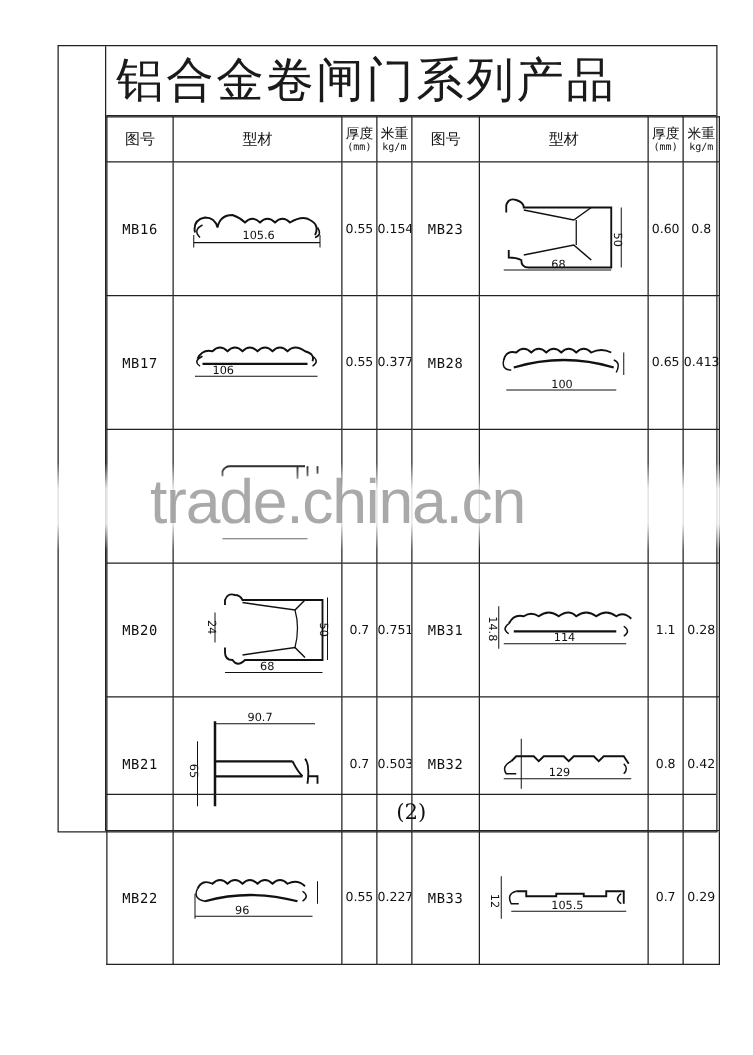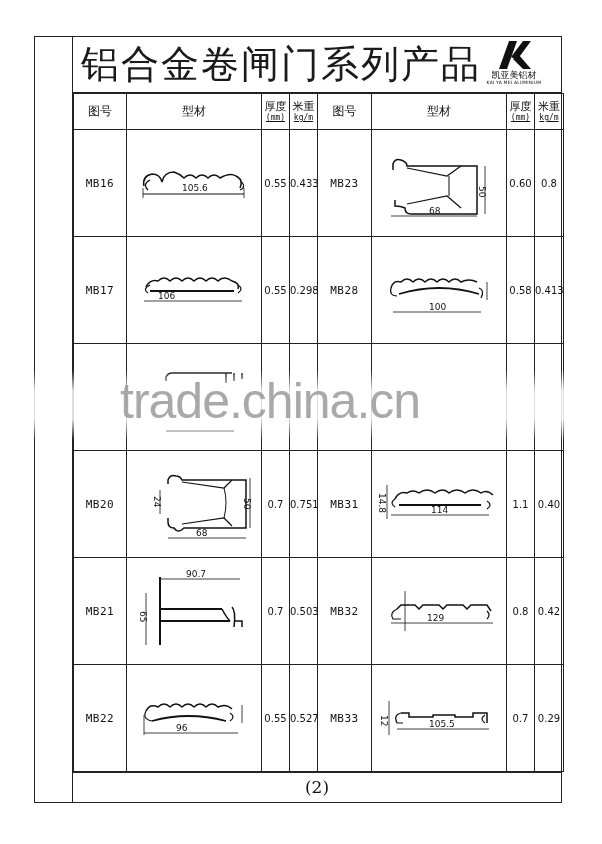--- a/index.html
+++ b/index.html
@@ -1,36 +1,36 @@
 <!DOCTYPE html>
 <html><head>
 <meta charset="utf-8">
 <style>
   html, body { margin: 0; padding: 0; background: #ffffff; }
   body { width: 602px; height: 844px; position: relative; overflow: hidden;
          font-family: "DejaVu Sans", sans-serif; color: #111; }
-  .page { position: absolute; left: 34px; top: 36px; width: 528px; height: 767px;
+  .page { position: absolute; left: 46px; top: 36px; width: 528px; height: 630px;
           border: 1.5px solid #222; box-sizing: border-box; }
   .margin-col { position: absolute; left: 0; top: 0; width: 38px; height: 100%;
                 border-right: 1.5px solid #222; box-sizing: border-box; }
   .title-area { position: absolute; left: 38px; top: 0; right: 0; height: 56px;
                 border-bottom: 1.5px solid #222; box-sizing: border-box; }
   .title { position: absolute; left: 8px; top: 4px; font-family: "DejaVu Serif", serif;
            font-size: 38px; letter-spacing: 2px; line-height: 46px; color: #1a1a1a; }
   .logo { position: absolute; right: 16px; top: 4px; width: 62px; height: 48px; text-align: center; }
   .logo svg { display: block; margin: 0 auto; }
   .logo-cn { font-size: 9px; line-height: 10px; margin-top: 1px; }
   .logo-en { font-size: 4.5px; line-height: 6px; letter-spacing: 0.2px; }
   table.grid { position: absolute; left: 38px; top: 56px; border-collapse: collapse;
                table-layout: fixed; width: 490px; }
   table.grid td, table.grid th { border: 1px solid #222; padding: 0; text-align: center;
                vertical-align: middle; overflow: hidden; }
   table.grid th { height: 35px; font-weight: normal; font-size: 12px; }
   th .small-top { font-size: 11px; line-height: 13px; display: block; text-align: center; }
-  th .small-bot { font-family: "DejaVu Sans Mono", monospace; font-size: 8px; line-height: 10px; display: block; text-decoration: underline; }
+  th .small-bot { font-family: "DejaVu Sans Mono", monospace; font-size: 8px; line-height: 10px; display: block; }
   table.grid td { height: 106px; }
   td.code { font-family: "DejaVu Sans Mono", monospace; font-size: 11px; letter-spacing: 0.5px; }
   td.num { font-size: 10px; }
   td.profile svg { display: block; margin: 0 auto; }
   .footer { position: absolute; left: 38px; right: 0; bottom: 0; height: 30px;
             border-top: 1.5px solid #222; box-sizing: border-box; text-align: center;
             font-family: "DejaVu Serif", serif; font-size: 17px; line-height: 28px; }
   .watermark { position: absolute; left: 120px; top: 372px; font-family: "Liberation Sans", sans-serif;
                font-size: 50px; color: rgba(140,140,140,0.75); letter-spacing: -1px; pointer-events: none; }
   .wm-band { position: absolute; left: 0; top: 370px; width: 602px; height: 70px;
@@ -38,29 +38,20 @@
   .svgtxt { font-family: "DejaVu Sans", sans-serif; font-size: 9px; fill: #111; }
 </style>
 </head>
 <body>
 
 <div class="page">
   <div class="margin-col"></div>
 
   <div class="title-area">
     <div class="title">铝合金卷闸门系列产品</div>
-    <div class="logo">
-      <svg width="34" height="28" viewBox="0 0 34 28">
-        <polygon points="2,28 12,0 20,0 10,28" fill="#111"></polygon>
-        <polygon points="14,16 26,0 34,0 20,19" fill="#111"></polygon>
-        <polygon points="16,18 22,14 34,28 26,28" fill="#111"></polygon>
-      </svg>
-      <div class="logo-cn">凯亚美铝材</div>
-      <div class="logo-en">KAI YA MEI ALUMINIUM</div>
-    </div>
   </div>
 
   <table class="grid">
     <colgroup>
       <col style="width:53px">
         <col style="width:135px">
         <col style="width:28px">
         <col style="width:28px">
       <col style="width:54px">
         <col style="width:135px">
@@ -98,21 +89,21 @@
           <path d="M10,28 q-2,-10 8,-12 q8,0 10,8 q2,-10 12,-10 q6,2 10,6 q6,-6 12,0 q6,-6 12,0 q6,-6 12,0 q10,-6 16,-2 q8,4 4,12" fill="none" stroke="#111" stroke-width="1.5"></path>
           <path d="M16,22 q-8,4 -2,10" fill="none" stroke="#111" stroke-width="1.2"></path>
           <path d="M108,24 q4,6 -2,8" fill="none" stroke="#111" stroke-width="1.2"></path>
           <line x1="9" y1="36" x2="110" y2="36" stroke="#111" stroke-width="1"></line>
           <line x1="9" y1="30" x2="9" y2="40" stroke="#111" stroke-width="0.8"></line>
           <line x1="110" y1="30" x2="110" y2="40" stroke="#111" stroke-width="0.8"></line>
           <text x="48" y="33" class="svgtxt">105.6</text>
         </svg>
       </td>
       <td class="num">0.55</td>
-      <td class="num">0.433</td>
+      <td class="num">0.154</td>
       <td class="code">MB23</td>
       <td class="profile">
         <svg width="120" height="70" viewBox="0 0 120 70">
           <path d="M14,22 v-6 q2,-6 8,-4 q6,2 6,6 l70,0 l0,48 l-66,0 q-6,0 -6,-6 q-4,-2 -10,-2 v-6" fill="none" stroke="#111" stroke-width="1.5"></path>
           <path d="M28,20 l40,8 l14,-10 M28,56 l40,-8 l14,12" fill="none" stroke="#111" stroke-width="1.2"></path>
           <line x1="70" y1="28" x2="70" y2="48" stroke="#111" stroke-width="1"></line>
           <line x1="106" y1="18" x2="106" y2="66" stroke="#111" stroke-width="0.8"></line>
           <line x1="12" y1="68" x2="98" y2="68" stroke="#111" stroke-width="0.8"></line>
           <text x="50" y="66" class="svgtxt">68</text>
           <text x="100" y="38" class="svgtxt" transform="rotate(90 100 38)">50</text>
@@ -127,33 +118,33 @@
       <td class="profile">
         <svg width="120" height="50" viewBox="0 0 120 50">
           <path d="M12,22 q4,-8 12,-6 q6,-6 12,0 q6,-6 12,0 q6,-6 12,0 q6,-6 12,0 q6,-6 12,0 q6,-6 14,0 q8,2 6,8" fill="none" stroke="#111" stroke-width="1.5"></path>
           <line x1="16" y1="26" x2="100" y2="26" stroke="#111" stroke-width="1.8"></line>
           <path d="M16,20 q-8,4 -2,8 M104,20 q6,4 0,8" fill="none" stroke="#111" stroke-width="1.2"></path>
           <line x1="10" y1="36" x2="108" y2="36" stroke="#111" stroke-width="0.8"></line>
           <text x="24" y="34" class="svgtxt">106</text>
         </svg>
       </td>
       <td class="num">0.55</td>
-      <td class="num">0.298</td>
+      <td class="num">0.377</td>
       <td class="code">MB28</td>
       <td class="profile">
         <svg width="120" height="60" viewBox="0 0 120 60">
           <path d="M12,28 q2,-8 10,-6 q6,-6 12,0 q6,-6 12,0 q6,-6 12,0 q6,-6 12,0 q6,-6 12,0 q8,-4 16,0" fill="none" stroke="#111" stroke-width="1.5"></path>
           <path d="M20,34 q40,-12 80,0" fill="none" stroke="#111" stroke-width="1.8"></path>
           <path d="M12,28 q-2,8 6,8 M100,28 q6,2 2,10" fill="none" stroke="#111" stroke-width="1.2"></path>
           <line x1="108" y1="22" x2="108" y2="40" stroke="#111" stroke-width="0.8"></line>
           <line x1="14" y1="52" x2="102" y2="52" stroke="#111" stroke-width="0.8"></line>
           <text x="50" y="50" class="svgtxt">100</text>
         </svg>
       </td>
-      <td class="num">0.58</td>
+      <td class="num">0.65</td>
       <td class="num">0.413</td>
     </tr>
 
     <tr>
       <td class="code"></td>
       <td class="profile">
         <svg width="120" height="80" viewBox="0 0 120 80">
           <path d="M32,24 v-4 q2,-4 6,-4 l60,0 M92,16 v10 M100,16 v8 M108,16 v6" fill="none" stroke="#111" stroke-width="1.5"></path>
           <line x1="32" y1="74" x2="100" y2="74" stroke="#111" stroke-width="0.8"></line>
         </svg>
@@ -189,21 +180,21 @@
           <path d="M18,20 q4,-8 12,-6 q6,-4 12,0 q8,-6 16,0 q8,-6 14,0 q8,-6 16,0 q8,-6 16,0 q6,-4 12,2" fill="none" stroke="#111" stroke-width="1.5"></path>
           <line x1="22" y1="26" x2="104" y2="26" stroke="#111" stroke-width="1.8"></line>
           <path d="M18,20 q-6,4 0,8 M110,22 q6,4 0,8" fill="none" stroke="#111" stroke-width="1.2"></path>
           <line x1="10" y1="6" x2="10" y2="40" stroke="#111" stroke-width="0.8"></line>
           <line x1="14" y1="36" x2="112" y2="36" stroke="#111" stroke-width="0.8"></line>
           <text x="54" y="34" class="svgtxt">114</text>
           <text x="2" y="14" class="svgtxt" transform="rotate(90 2 14)">14.8</text>
         </svg>
       </td>
       <td class="num">1.1</td>
-      <td class="num">0.40</td>
+      <td class="num">0.28</td>
     </tr>
 
     <tr>
       <td class="code">MB21</td>
       <td class="profile">
         <svg width="120" height="84" viewBox="0 0 120 84">
           <line x1="26" y1="10" x2="106" y2="10" stroke="#111" stroke-width="0.8"></line>
           <line x1="26" y1="8" x2="26" y2="76" stroke="#111" stroke-width="2"></line>
           <line x1="26" y1="40" x2="88" y2="40" stroke="#111" stroke-width="1.8"></line>
           <line x1="26" y1="52" x2="96" y2="52" stroke="#111" stroke-width="1.8"></line>
@@ -236,21 +227,21 @@
           <path d="M12,18 q4,-8 12,-4 q6,-6 12,0 q6,-6 12,0 q6,-6 12,0 q6,-6 12,0 q6,-6 12,0 q8,-4 14,2" fill="none" stroke="#111" stroke-width="1.5"></path>
           <path d="M18,28 q36,-10 74,0" fill="none" stroke="#111" stroke-width="1.8"></path>
           <path d="M12,18 q-4,8 6,10 M96,20 q6,4 0,8" fill="none" stroke="#111" stroke-width="1.2"></path>
           <line x1="10" y1="22" x2="10" y2="42" stroke="#111" stroke-width="0.8"></line>
           <line x1="108" y1="12" x2="108" y2="30" stroke="#111" stroke-width="0.8"></line>
           <line x1="10" y1="40" x2="104" y2="40" stroke="#111" stroke-width="0.8"></line>
           <text x="42" y="38" class="svgtxt">96</text>
         </svg>
       </td>
       <td class="num">0.55</td>
-      <td class="num">0.527</td>
+      <td class="num">0.227</td>
       <td class="code">MB33</td>
       <td class="profile">
         <svg width="124" height="50" viewBox="0 0 124 50">
           <path d="M24,20 h8 v4 h24 v-2 h22 v2 h18 v-4 h14 v10" fill="none" stroke="#111" stroke-width="1.5"></path>
           <path d="M24,20 q-8,2 -4,10 h6 M108,22 q-6,4 0,8" fill="none" stroke="#111" stroke-width="1.2"></path>
           <line x1="12" y1="8" x2="12" y2="42" stroke="#111" stroke-width="0.8"></line>
           <line x1="20" y1="36" x2="112" y2="36" stroke="#111" stroke-width="0.8"></line>
           <text x="52" y="34" class="svgtxt">105.5</text>
           <text x="4" y="22" class="svgtxt" transform="rotate(90 4 22)">12</text>
         </svg>

